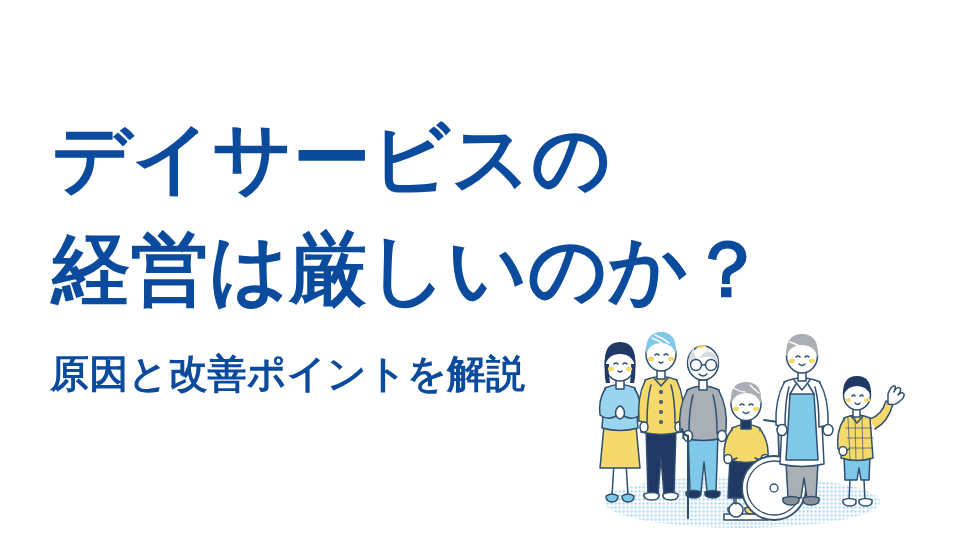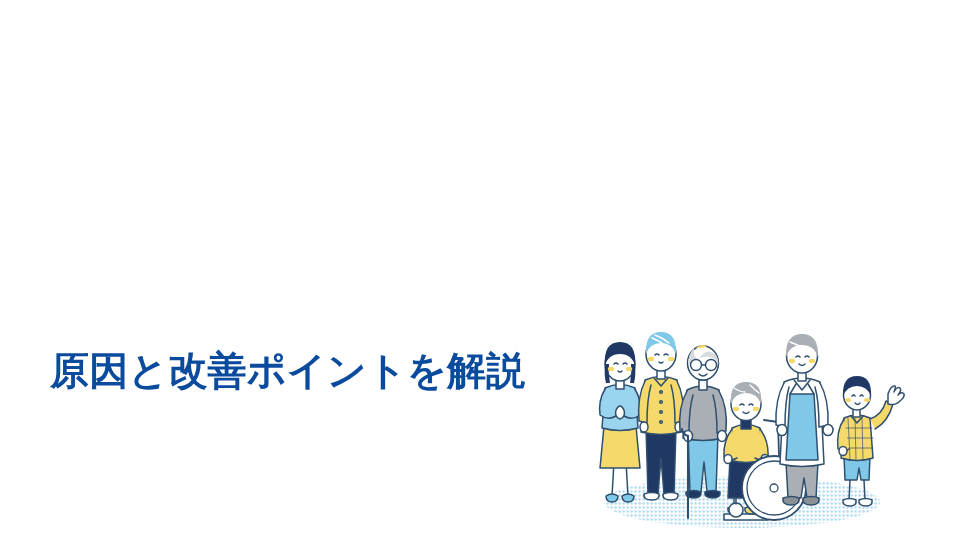--- a/index.html
+++ b/index.html
@@ -33,21 +33,21 @@
     line-height: 1.42;
     letter-spacing: 0.005em;
     color: #0B4B9E;
     white-space: nowrap;
     margin: 0;
   }
   .subtitle {
     position: absolute;
     left: 50px;
     top: 350px;
-    font-family: Liberation Mono, monospace;
+    font-family: Liberation Serif, serif;
     font-weight: 700;
     font-size: 39px;
     line-height: 1.25;
     letter-spacing: 0.004em;
     color: #0B4B9E;
     white-space: nowrap;
     margin: 0;
   }
 
   
@@ -62,20 +62,24 @@
     display: block;
     width: 100%;
     height: 100%;
   }
 </style>
 </head>
 <body>
 
 <div class="canvas">
 
+  <div class="headline">
+    <div class="title-line">デイサービスの</div>
+    <div class="title-line">経営は厳しいのか？</div>
+  </div>
 
   <div class="subtitle">原因と改善ポイントを解説</div>
 
   <div class="illustration">
     <svg viewBox="0 0 328 218" xmlns="http://www.w3.org/2000/svg" aria-hidden="true">
       <defs>
         <pattern id="halftone" width="4" height="4" patternUnits="userSpaceOnUse">
           <rect width="4" height="4" fill="#ffffff"></rect>
           <circle cx="1.6" cy="1.6" r="1.25" fill="#AEDCF1"></circle>
         </pattern>

